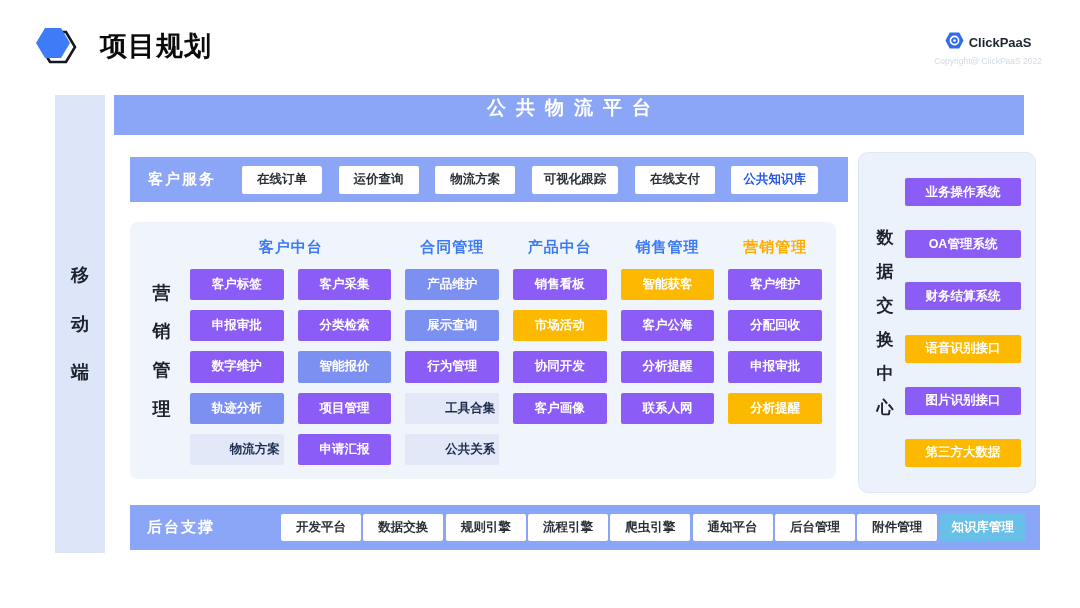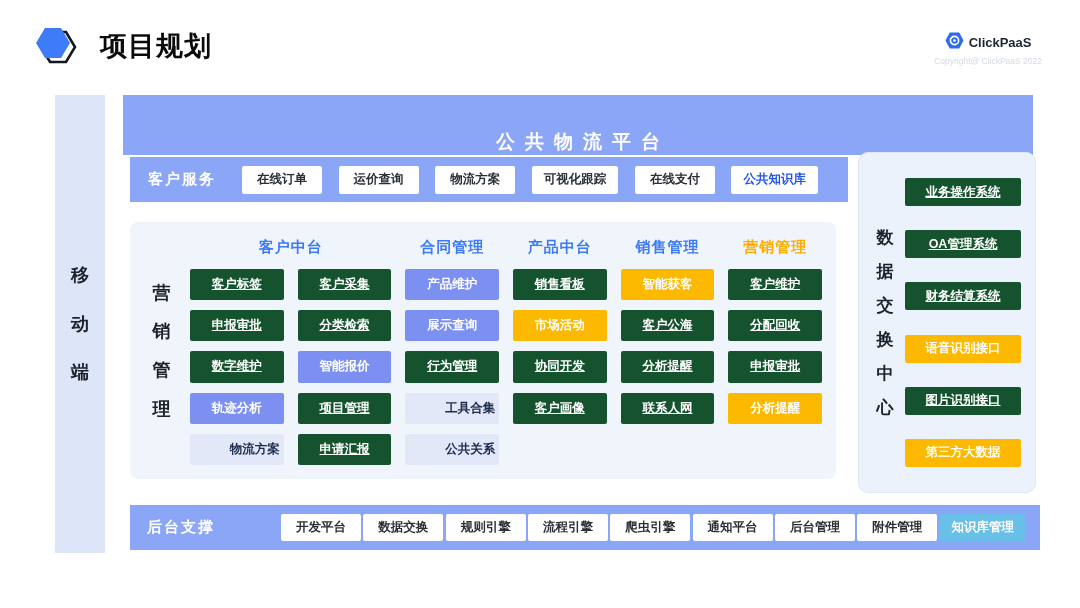--- a/index.html
+++ b/index.html
@@ -13,22 +13,22 @@
   .brand-row { display:flex; align-items:center; justify-content:center; gap:5px; }
   .brand-name { font-size:13px; font-weight:bold; color:#1b2430; }
   .brand-copy { margin-top:2px; font-size:8.5px; color:#d3d9e4; }
 
   
   .left-rail { position:absolute; left:55px; top:95px; width:50px; height:458px;
                background:#dde5f8; display:flex; align-items:center; justify-content:center; }
   .v-label { width:1.05em; word-break:break-all; text-align:center; font-weight:bold; color:#1c212b; }
   .left-rail .v-label { font-size:18px; line-height:2.7; }
 
-  .top-banner { position:absolute; left:123px; top:95px; width:910px; height:60px; background:#8ca6f7;
-                display:flex; align-items:flex-end; justify-content:center; }
+  .top-banner { position:absolute; left:114px; top:95px; width:910px; height:40px; background:#8ca6f7;
+                display:flex; align-items:flex-start; justify-content:center; }
   .top-banner .t { color:#ffffff; font-size:19px; font-weight:bold; letter-spacing:10px; text-indent:10px; }
 
   .bar { background:#8ca6f7; display:flex; align-items:center; }
   .cs-bar { position:absolute; left:130px; top:157px; width:718px; height:45px; padding:0 30px 0 18px; }
   .bar-label { color:#ffffff; font-size:15px; font-weight:bold; letter-spacing:2px; white-space:nowrap; }
   .bar-btns { flex:1; display:flex; justify-content:space-between; align-items:center; margin-left:26px; }
   .btn { height:28px; display:flex; align-items:center; justify-content:center;
          padding:0 12px; min-width:80px; border-radius:2px; font-size:12.5px; font-weight:600;
          background:#ffffff; color:#2b2f36; white-space:nowrap; }
   .btn.link { color:#2456e8; font-weight:bold; }
@@ -45,21 +45,21 @@
   .grid { position:absolute; left:60px; top:13px; right:14px; bottom:14px;
           display:grid; grid-template-columns:repeat(6,1fr);
           grid-template-rows:24px repeat(5,1fr); column-gap:14px; row-gap:10px; }
   .col-hdr { display:flex; align-items:center; justify-content:center;
              font-size:15px; font-weight:bold; letter-spacing:1px; }
   .col-hdr.span2 { grid-column:1 / 3; }
   .blue { color:#3d7bf5; }
   .orange { color:#ffae00; }
   .cell { border-radius:2px; display:flex; align-items:center; justify-content:center;
           font-size:12.5px; font-weight:bold; color:#ffffff; }
-  .sky { background:#14532d; color:#ffffff;text-decoration:underline; }
+  .sky { background:#8b5cf6; color:#ffffff; }
   .indigo { background:#7c90f2; color:#ffffff; }
   .amber { background:#fcb900; color:#ffffff; }
   .pale { background:#e2e8f8; color:#1d2b4f;padding-left:36px; }
 
   
   .right-panel { position:absolute; left:858px; top:152px; width:178px; height:341px;
                  background:#ebf2fb; border:1px solid #dee8f7; border-radius:10px; }
   .right-panel .v-label { position:absolute; left:17px; top:50%; transform:translateY(-50%);
                           font-size:17px; line-height:2.0; }
   .right-btns { position:absolute; left:46px; right:14px; top:25px; bottom:25px;

